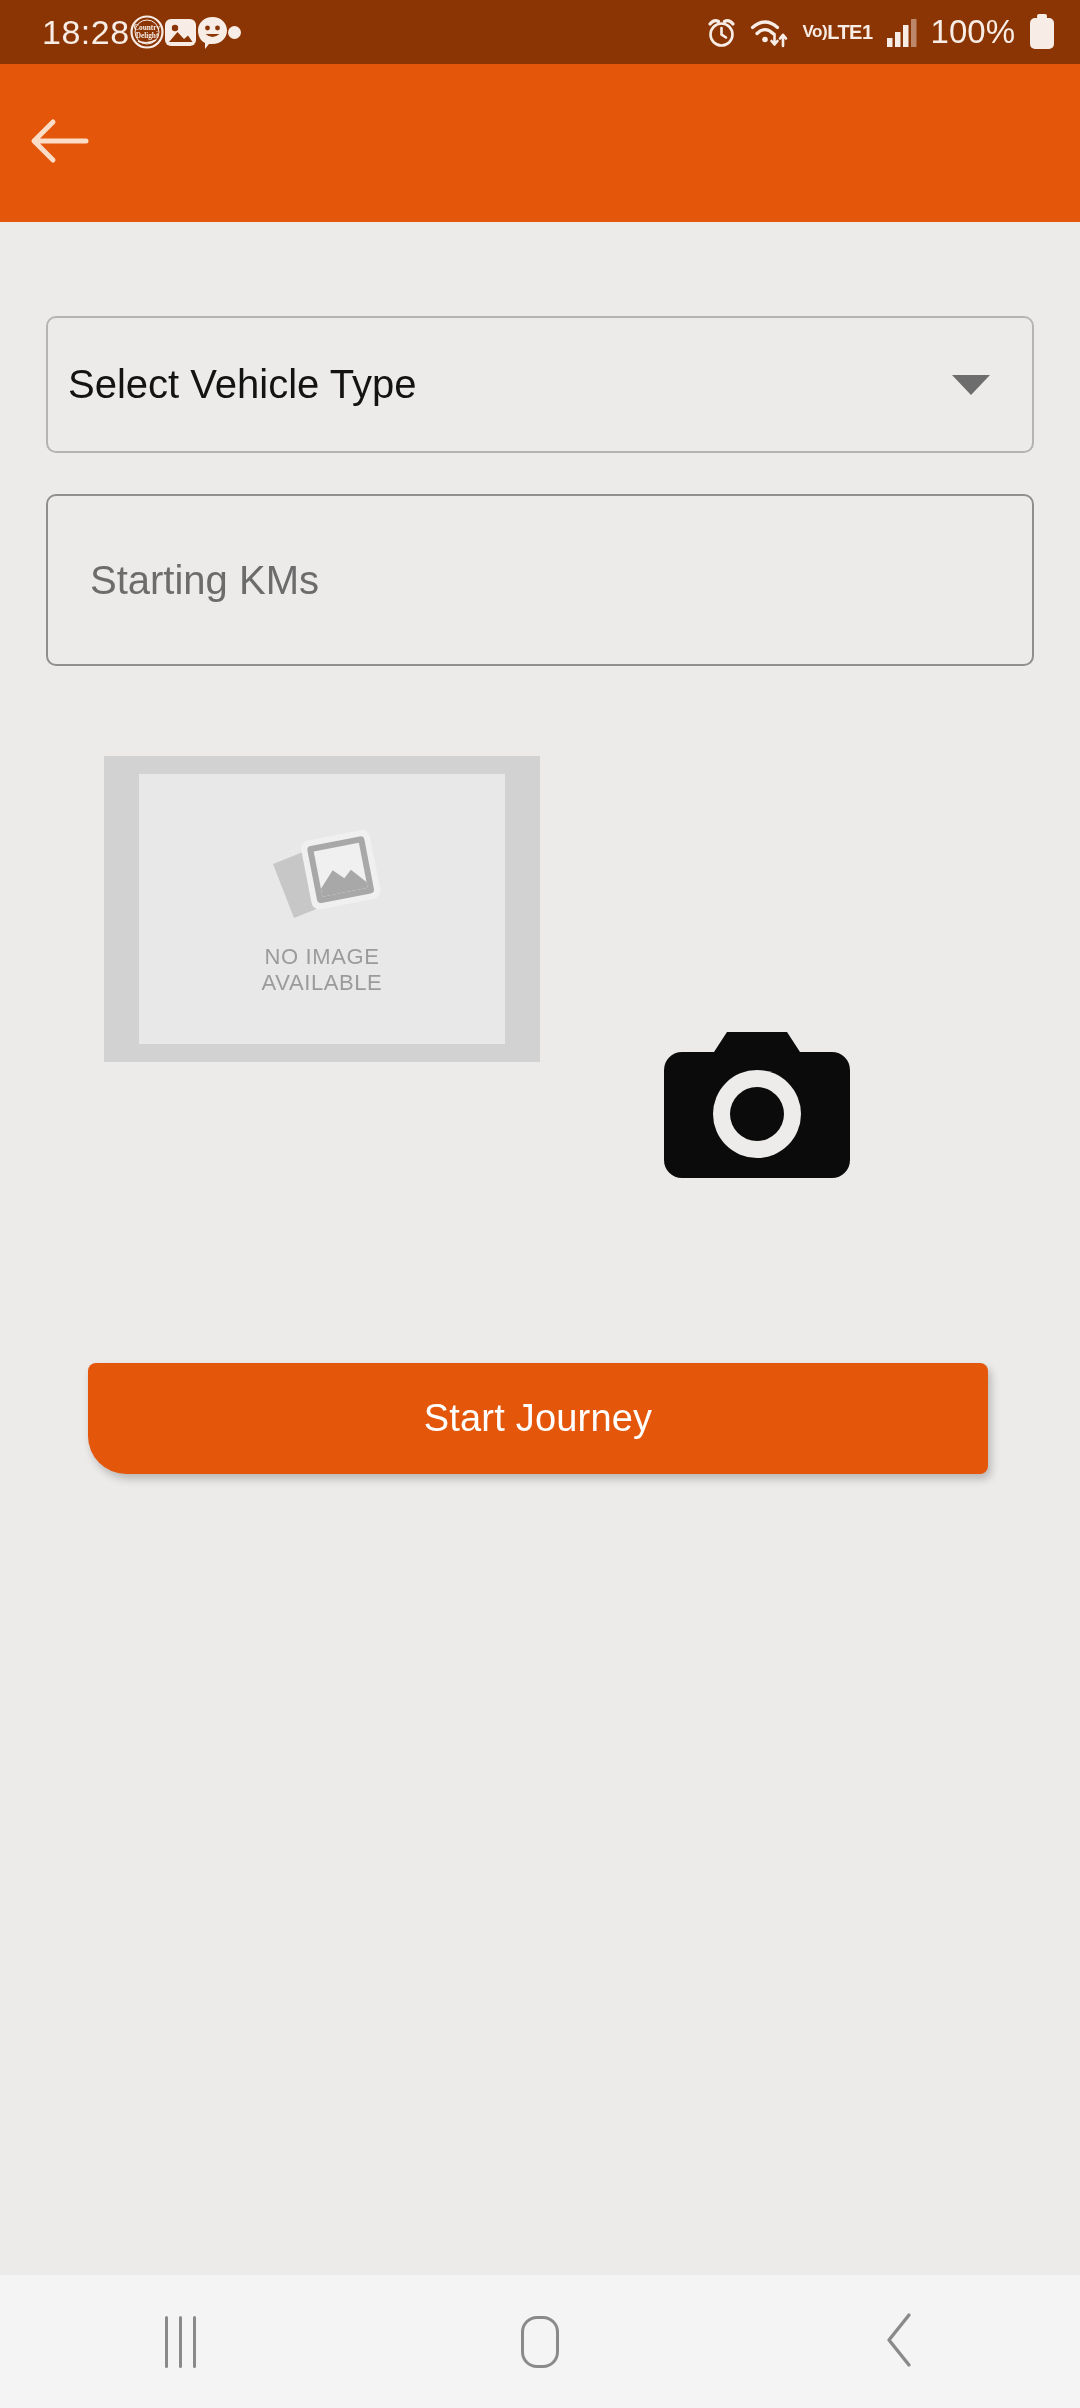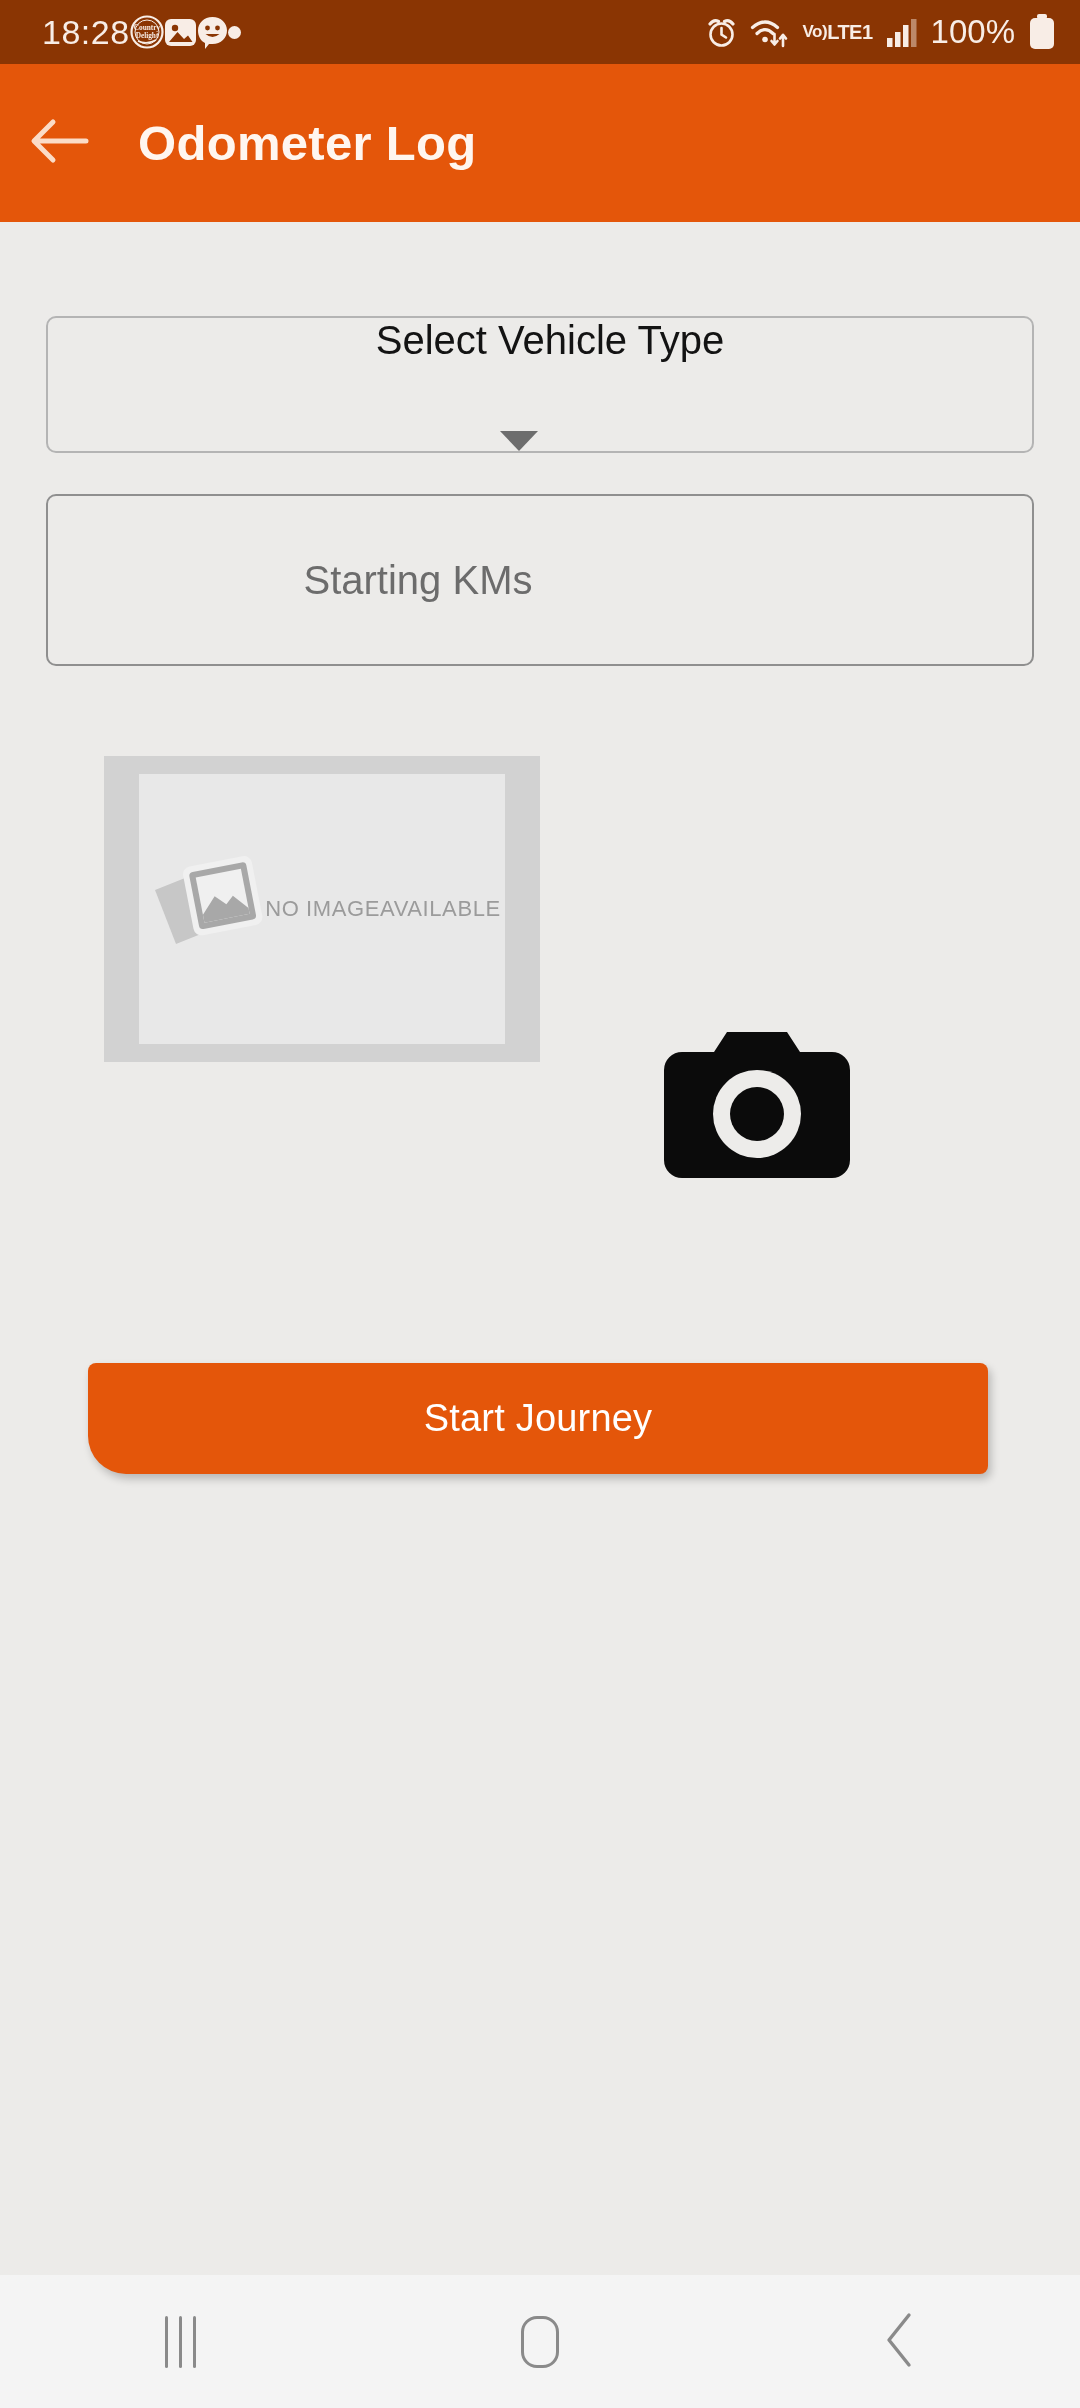--- a/index.html
+++ b/index.html
@@ -45,21 +45,21 @@
   }
 
   
   #content { position:absolute; left:0; top:222px; width:1080px; height:2053px; }
 
   .field-box {
     position:absolute; left:46px; width:988px;
     background:transparent;
     border:2px solid #15803d;
     border-radius:10px;
-    display:flex; align-items:center;flex-direction:column;
+    display:flex; align-items:center;
   }
   #vehicle-select { top:94px; height:137px; border-color:#B4B4B4; cursor:pointer; }
   #vehicle-select-label {
     font-size:40px; color:#131313; margin-left:20px; flex:1;
   }
   #vehicle-select-arrow {
     margin-right:42px; width:0; height:0;
     border-left:19px solid transparent;
     border-right:19px solid transparent;
     border-top:20px solid #6D6D6D;
@@ -81,21 +81,21 @@
   #odometer-image-placeholder {
     position:absolute; left:104px; top:534px;
     width:436px; height:306px;
     background:#D2D2D2;
     padding:18px 35px;
     cursor:pointer;
   }
   #placeholder-inner {
     width:100%; height:100%;
     background:#E8E8E8;
-    display:flex; flex-direction:row;
+    display:flex; flex-direction:column;
     align-items:center; justify-content:center;
   }
   #no-image-icon { margin-bottom:14px; }
   .no-image-text {
     color:#9B9B9B; font-size:22px; line-height:1.18;
     letter-spacing:0.6px; text-align:center;
   }
 
   
   #camera-button {
@@ -216,21 +216,20 @@
   </div>
 
   <div id="app-bar">
     <div id="back-button">
       <span>
         <svg width="62" height="50" viewBox="0 0 62 50">
           <path d="M57 25 L6 25 M24 6 L5 25 L24 44" stroke="#FBDCC7" stroke-width="5" fill="none" stroke-linecap="round" stroke-linejoin="round"></path>
         </svg>
       </span>
     </div>
-    <div id="page-title">Odometer Log</div>
   </div>
 
   <div id="content">
 
     <div id="vehicle-select" class="field-box">
       <span id="vehicle-select-label">Select Vehicle Type</span>
       <span id="vehicle-select-arrow"></span>
     </div>
 
     <div id="starting-kms" class="field-box">

